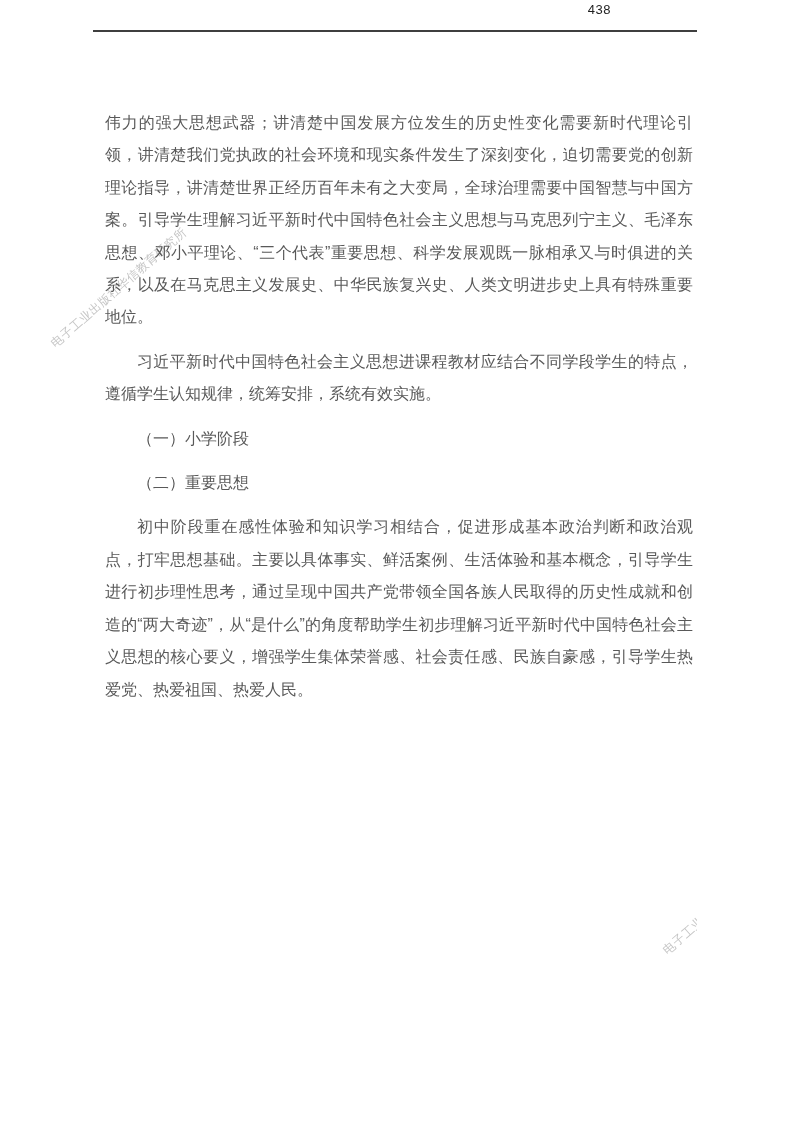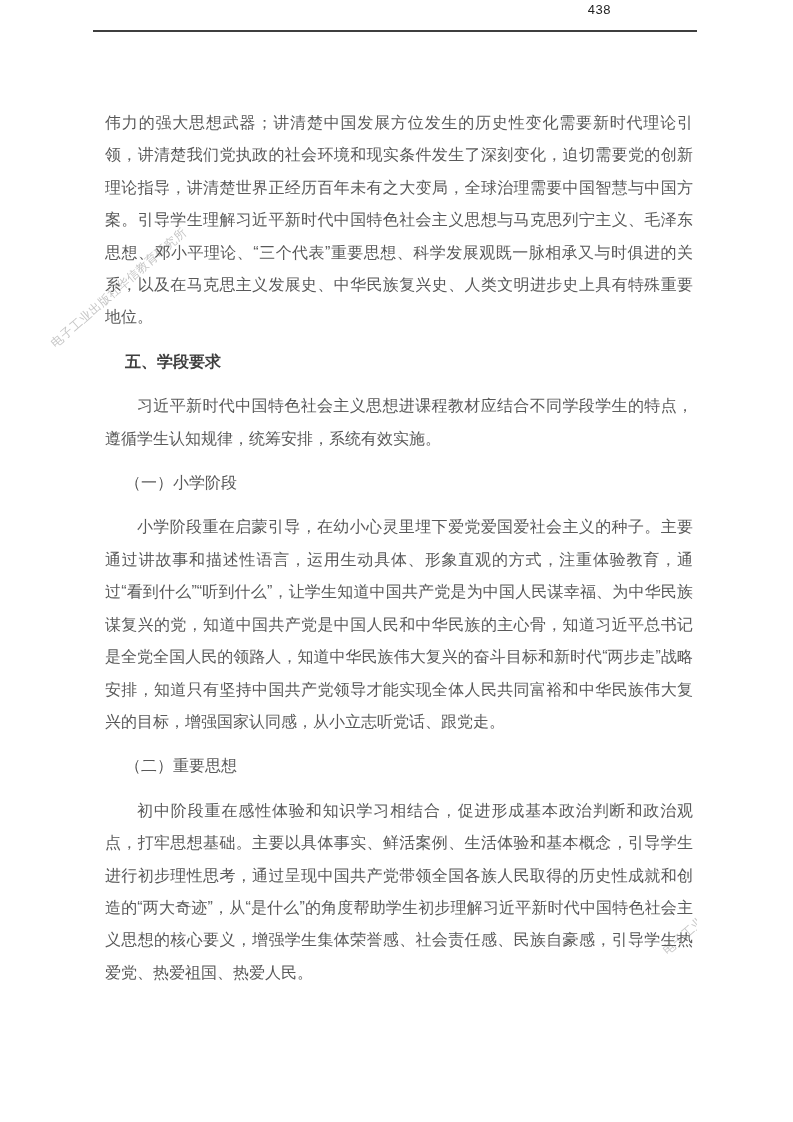--- a/index.html
+++ b/index.html
@@ -73,48 +73,46 @@
   }
   .section-heading {
     margin: 0;
     font-size: 16px;
     line-height: 32.4px;
     font-weight: 700;
     color: #3f3f3f;
     text-indent: 2em;
   }
   .subsection-title {
-    margin: 0;
+    margin: 12px;
     text-indent: 2em;
   }
 </style>
 </head>
 <body>
 
 <div class="page">
 
   <div class="page-number">438</div>
 
   <div class="header-rule"></div>
 
   <div class="watermark wm-1">电子工业出版社华信教育研究所</div>
 
   <div class="watermark wm-2">电子工业出版社华信教育研究所</div>
 
   <main class="body-text">
 
     <p class="para no-indent">伟力的强大思想武器；讲清楚中国发展方位发生的历史性变化需要新时代理论引领，讲清楚我们党执政的社会环境和现实条件发生了深刻变化，迫切需要党的创新理论指导，讲清楚世界正经历百年未有之大变局，全球治理需要中国智慧与中国方案。引导学生理解习近平新时代中国特色社会主义思想与马克思列宁主义、毛泽东思想、邓小平理论、“三个代表”重要思想、科学发展观既一脉相承又与时俱进的关系，以及在马克思主义发展史、中华民族复兴史、人类文明进步史上具有特殊重要地位。</p>
 
-    <h2 class="section-heading">五、学段要求</h2>
 
     <p class="para indent">习近平新时代中国特色社会主义思想进课程教材应结合不同学段学生的特点，遵循学生认知规律，统筹安排，系统有效实施。</p>
 
     <p class="subsection-title">（一）小学阶段</p>
 
-    <p class="para indent">小学阶段重在启蒙引导，在幼小心灵里埋下爱党爱国爱社会主义的种子。主要通过讲故事和描述性语言，运用生动具体、形象直观的方式，注重体验教育，通过“看到什么”“听到什么”，让学生知道中国共产党是为中国人民谋幸福、为中华民族谋复兴的党，知道中国共产党是中国人民和中华民族的主心骨，知道习近平总书记是全党全国人民的领路人，知道中华民族伟大复兴的奋斗目标和新时代“两步走”战略安排，知道只有坚持中国共产党领导才能实现全体人民共同富裕和中华民族伟大复兴的目标，增强国家认同感，从小立志听党话、跟党走。</p>
 
     <p class="subsection-title">（二）重要思想</p>
 
     <p class="para indent">初中阶段重在感性体验和知识学习相结合，促进形成基本政治判断和政治观点，打牢思想基础。主要以具体事实、鲜活案例、生活体验和基本概念，引导学生进行初步理性思考，通过呈现中国共产党带领全国各族人民取得的历史性成就和创造的“两大奇迹”，从“是什么”的角度帮助学生初步理解习近平新时代中国特色社会主义思想的核心要义，增强学生集体荣誉感、社会责任感、民族自豪感，引导学生热爱党、热爱祖国、热爱人民。</p>
 
 
 
   </main>
 
 </div>

